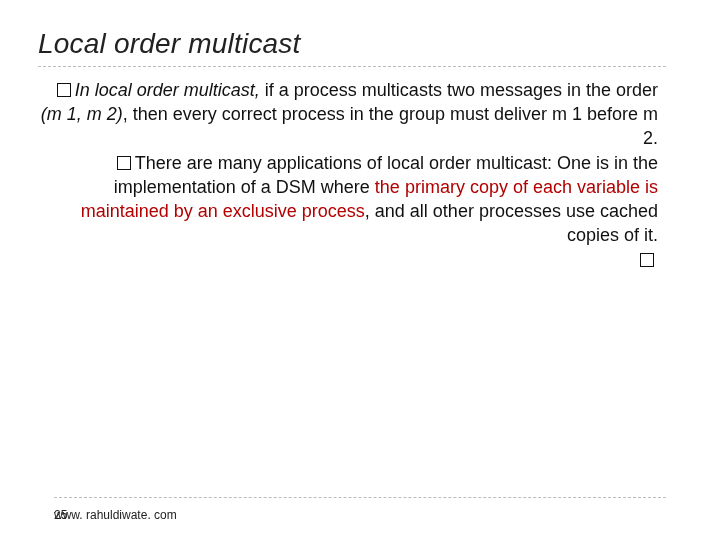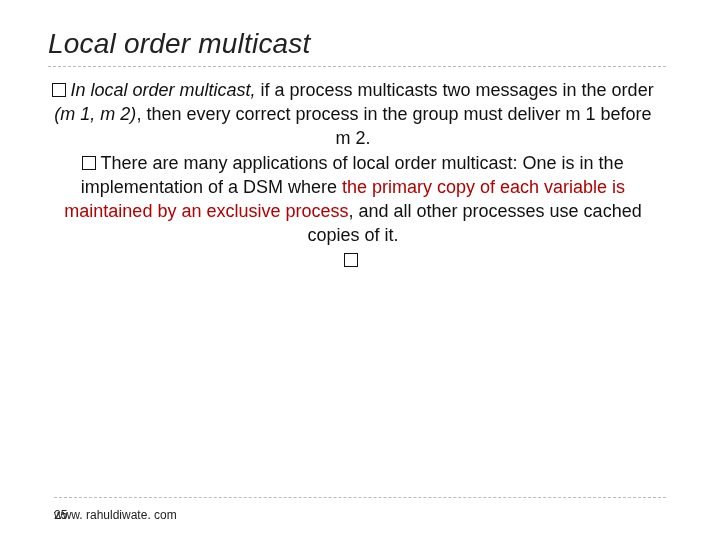--- a/index.html
+++ b/index.html
@@ -1,20 +1,20 @@
 <!DOCTYPE html>
 <html><head>
 <meta charset="utf-8">
 <style>
 html,body{margin:0;padding:0;width:720px;height:540px;background:#fff;font-family:Arial,Helvetica,sans-serif;color:#111}
-.slide{box-sizing:border-box;width:720px;height:540px;padding:28px 54px 24px 48px;position:relative}
+.slide{box-sizing:border-box;width:720px;height:540px;padding:28px 54px 24px 38px;position:relative}
 .title{font-size:28px;font-weight:400;font-style:italic;color:#222;margin:0 0 4px 0;letter-spacing:.2px}
 .hr{border:none;border-top:1.5px dashed #bbb;margin:6px 0 12px 0;height:0}
 .body{font-size:18px;line-height:1.32;color:#111}
-.body p{margin:0 8px 2px 0;text-align:center}
+.body p{margin:0 8px 2px 0;text-align:right}
 .b{display:inline-block;width:.78em;height:.78em;border:1.6px solid #111;margin-right:4px;position:relative;top:1px;box-sizing:border-box}
 .red{color:#b30000}
 .hr2{border:none;border-top:1.5px dashed #bbb;margin:0;height:0;position:absolute;left:54px;right:54px;bottom:42px}
 .footer{position:absolute;left:54px;right:54px;bottom:18px;font-size:12px;color:#222;display:flex;justify-content:space-between;align-items:center}
 .fcenter{position:absolute;left:54px;right:54px;bottom:18px;font-size:12px;color:#222;text-align:left}
 </style>
 </head>
 <body>
 
 <div class="slide">

